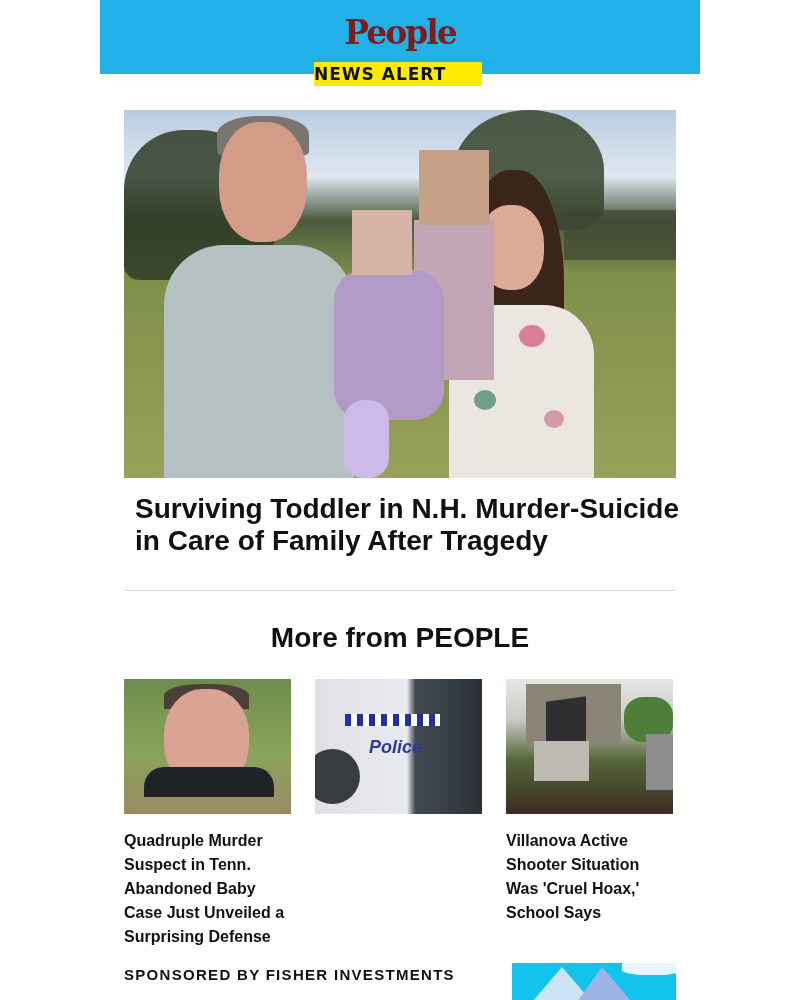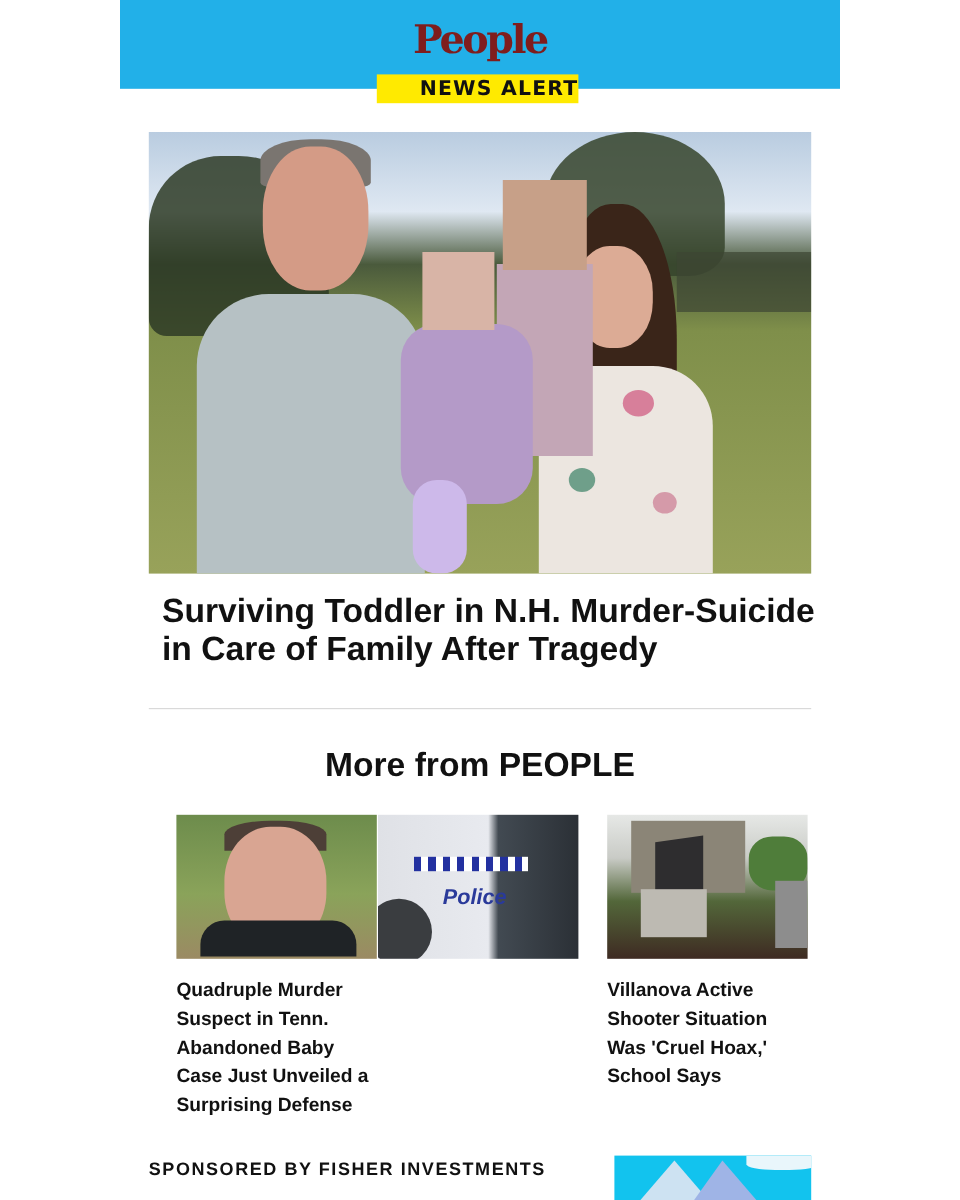--- a/index.html
+++ b/index.html
@@ -10,21 +10,21 @@
     position: absolute; left: 100px; top: 0; width: 600px; height: 74px;
     background: #22b0e8;
   }
   .logo {
     position: absolute; left: 0; width: 800px; top: 10px; text-align: center;
     font-family: "DejaVu Serif", serif; font-weight: bold; font-size: 33px;
     color: #7f1d1d; letter-spacing: -2px; line-height: 46px;
   }
   .alert-badge {
     position: absolute; left: 314px; top: 62px; width: 168px; height: 24px;
-    background: #ffea00; color: #111111; text-align: right;
+    background: #ffea00; color: #111111; text-align: left;
     font-family: "DejaVu Sans", sans-serif; font-weight: bold; font-size: 17px;
     line-height: 24px; letter-spacing: 1px;
   }
 
   .hero-img {
     position: absolute; left: 124px; top: 110px; width: 552px; height: 368px;
     overflow: hidden;
     background: linear-gradient(180deg, #b9cce0 0%, #dfe8f2 18%, #4a5a3c 30%, #7f8f4a 45%, #98a25a 100%);
   }
   .hero-img .tree-l { position:absolute; left:0; top:20px; width:150px; height:150px; background:#2e3b26; border-radius:40% 50% 10% 10%; opacity:.85; }
@@ -52,24 +52,24 @@
   }
   .divider {
     position: absolute; left: 124px; top: 590px; width: 552px; height: 1px; background: #d9d9d9;
   }
   .section-title {
     position: absolute; left: 100px; top: 620px; width: 600px; text-align: center;
     font-weight: bold; font-size: 28px; line-height: 36px; color: #111111;
   }
 
   .card { position: absolute; top: 679px; width: 167px; }
-  .card.c1 { left: 124px; margin-left: 23px; }
+  .card.c1 { left: 124px; }
   .card.c2 { left: 315px; }
   .card.c3 { left: 506px; }
-  .thumb { width: 167px; height: 120px; overflow: hidden; position: relative; }
+  .thumb { width: 167px; height: 135px; overflow: hidden; position: relative; }
   .thumb1 { background: linear-gradient(180deg, #6d8c4c 0%, #8aa35a 55%, #9b8a63 100%); }
   .thumb1 .face { position:absolute; left:40px; top:10px; width:85px; height:100px; background:#d9a592; border-radius:45%; }
   .thumb1 .hair { position:absolute; left:40px; top:5px; width:85px; height:25px; background:#4d3f37; border-radius:45% 45% 0 0; }
   .thumb1 .coat { position:absolute; left:20px; top:88px; width:130px; height:30px; background:#1f2326; border-radius:20px 20px 0 0; }
   .thumb2 { background: linear-gradient(90deg, #dfe1e6 0%, #e8eaef 55%, #424a52 60%, #2b3036 100%); }
   .thumb2 .stripe { position:absolute; left:30px; top:35px; width:95px; height:12px; background: repeating-linear-gradient(90deg, #2331a0 0 6px, #ffffff 6px 12px); }
   .thumb2 .label { position:absolute; left:54px; top:58px; font-weight:bold; font-style:italic; font-size:18px; color:#2a3a9a; }
   .thumb2 .wheel { position:absolute; left:-10px; top:70px; width:55px; height:55px; background:#3a3d40; border-radius:50%; }
   .thumb3 { background: linear-gradient(180deg, #e6e8e6 0%, #c9cbc6 30%, #53673a 60%, #3e2a22 100%); }
   .thumb3 .building { position:absolute; left:20px; top:5px; width:95px; height:60px; background:#8b8577; }

